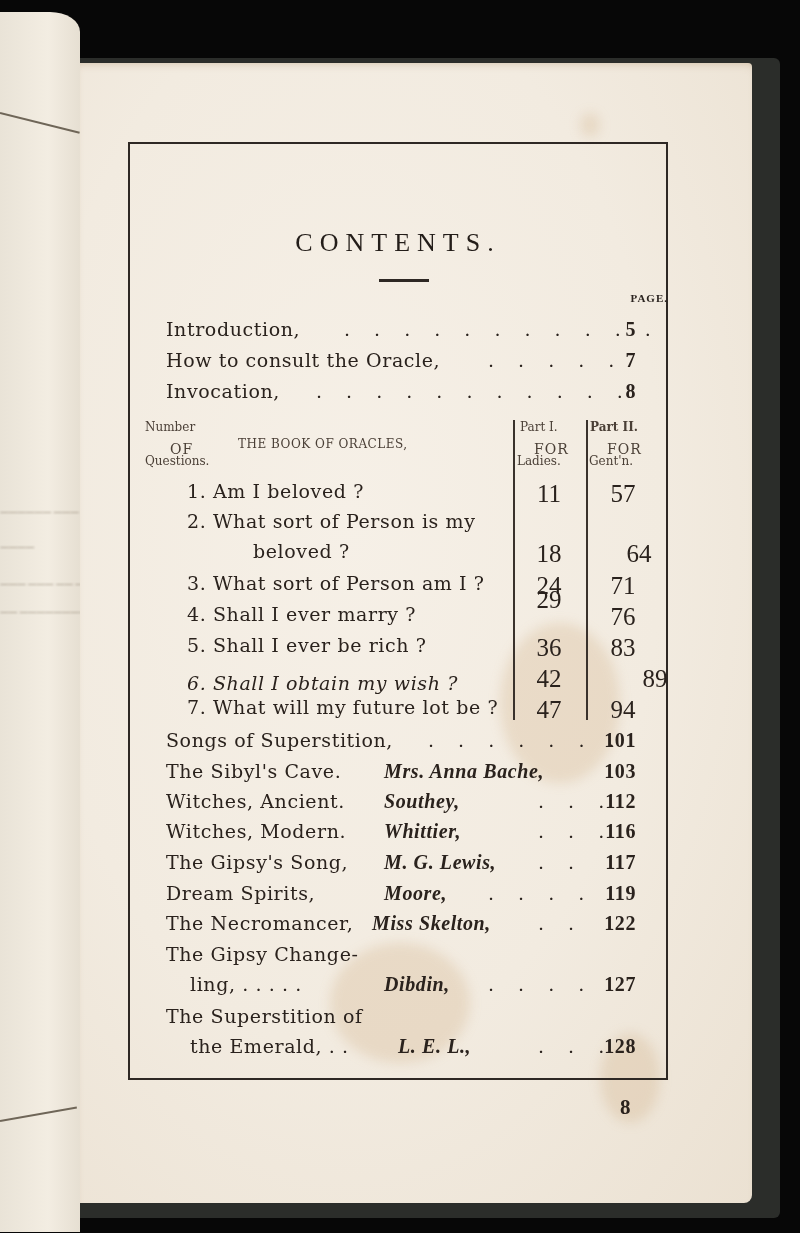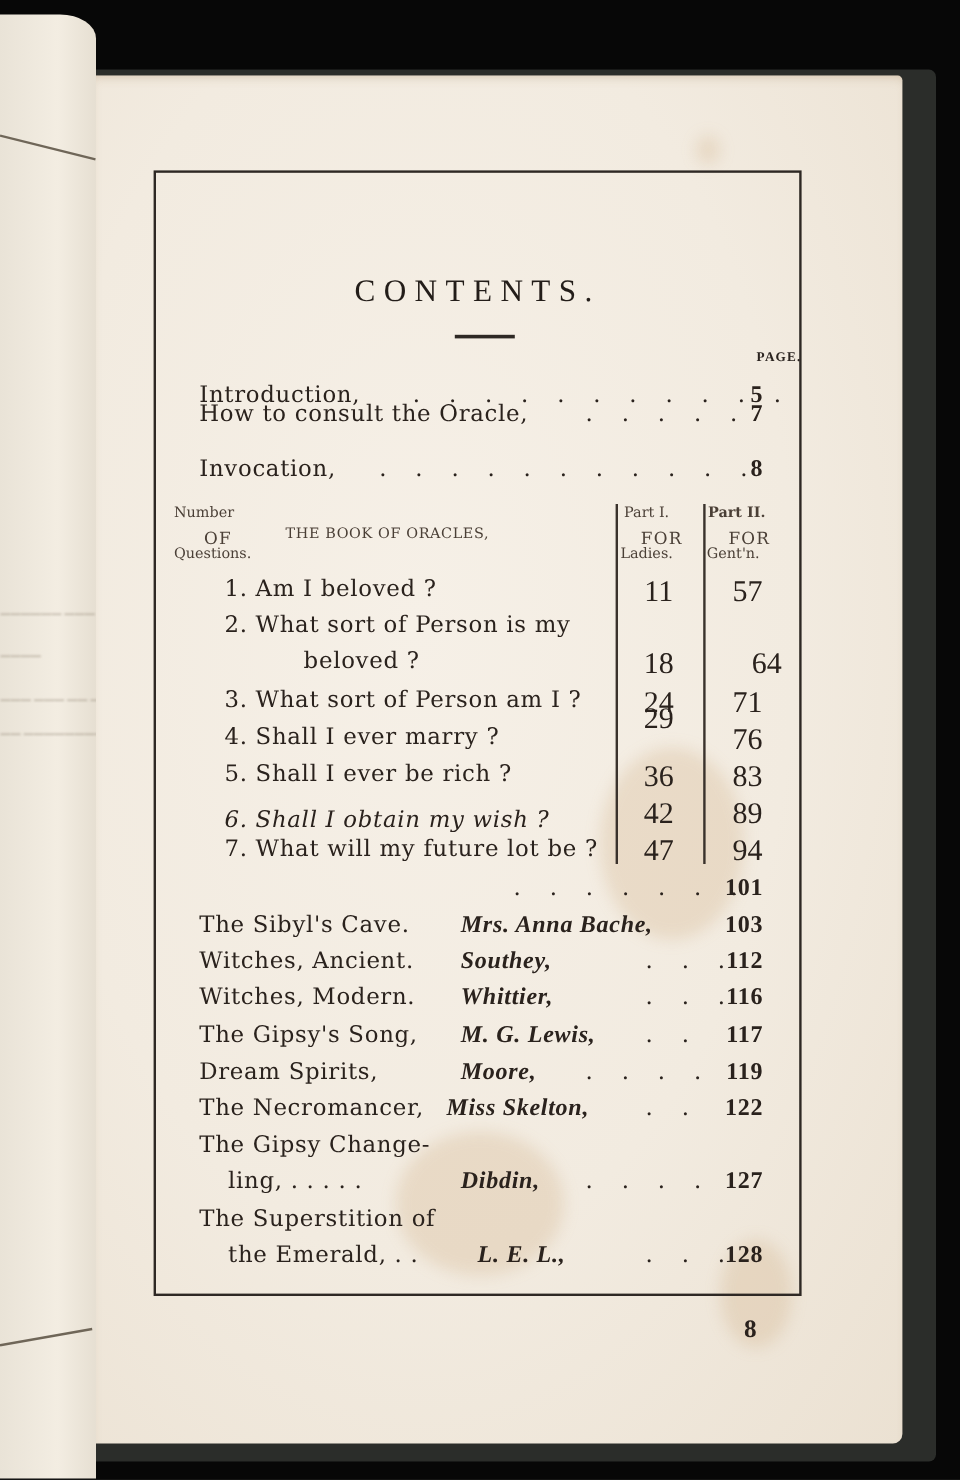--- a/index.html
+++ b/index.html
@@ -107,21 +107,21 @@
 
 <div class="title">CONTENTS.</div>
 <div class="title-rule"></div>
 <div class="page-label">PAGE.</div>
 
 <div class="row" style="top:318px;">
   <span class="lead">Introduction,</span>
   <span class="dots" style="left:178px;">. . . . . . . . . . .</span>
   <span class="num">5</span>
 </div>
-<div class="row" style="top:334px;">
+<div class="row" style="top:349px;">
   <span class="lead">How to consult the Oracle,</span>
   <span class="dots" style="left:322px;">. . . . .</span>
   <span class="num">7</span>
 </div>
 <div class="row" style="top:380px;">
   <span class="lead">Invocation,</span>
   <span class="dots" style="left:150px;">. . . . . . . . . . .</span>
   <span class="num">8</span>
 </div>
 
@@ -158,27 +158,28 @@
 <div class="q-row" style="top:603px;">4.  Shall I ever marry ?</div>
 <div class="q-num" style="left:519px; top:586px;">29</div>
 <div class="q-num" style="left:593px; top:603px;">76</div>
 
 <div class="q-row" style="top:634px;">5.  Shall I ever be rich ?</div>
 <div class="q-num" style="left:519px; top:634px;">36</div>
 <div class="q-num" style="left:593px; top:634px;">83</div>
 
 <div class="q-row" style="top:672px;font-style:italic;">6.  Shall I obtain my wish ?</div>
 <div class="q-num" style="left:519px; top:665px;">42</div>
-<div class="q-num" style="left:593px; top:665px;">89</div>
+<div class="q-num" style="left:625px; top:665px;">89</div>
 
 <div class="q-row" style="top:696px;">7.  What will my future lot be ?</div>
 <div class="q-num" style="left:519px; top:696px;">47</div>
 <div class="q-num" style="left:593px; top:696px;">94</div>
 
 <div class="row" style="top:729px;">
+  <span class="lead">Songs of Superstition,</span>
   <span class="dots" style="left:262px;">. . . . . . .</span>
   <span class="num">101</span>
 </div>
 <div class="row" style="top:760px;">
   <span class="lead">The Sibyl's Cave.</span>
   <span class="author">Mrs. Anna Bache,</span>
   <span class="num">103</span>
 </div>
 <div class="row" style="top:790px;">
   <span class="lead">Witches, Ancient.</span>

